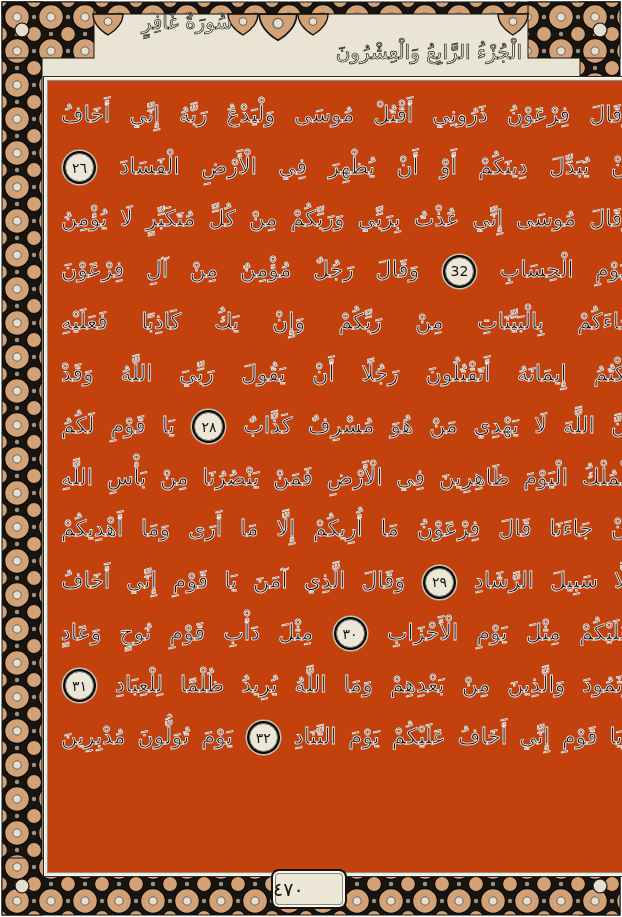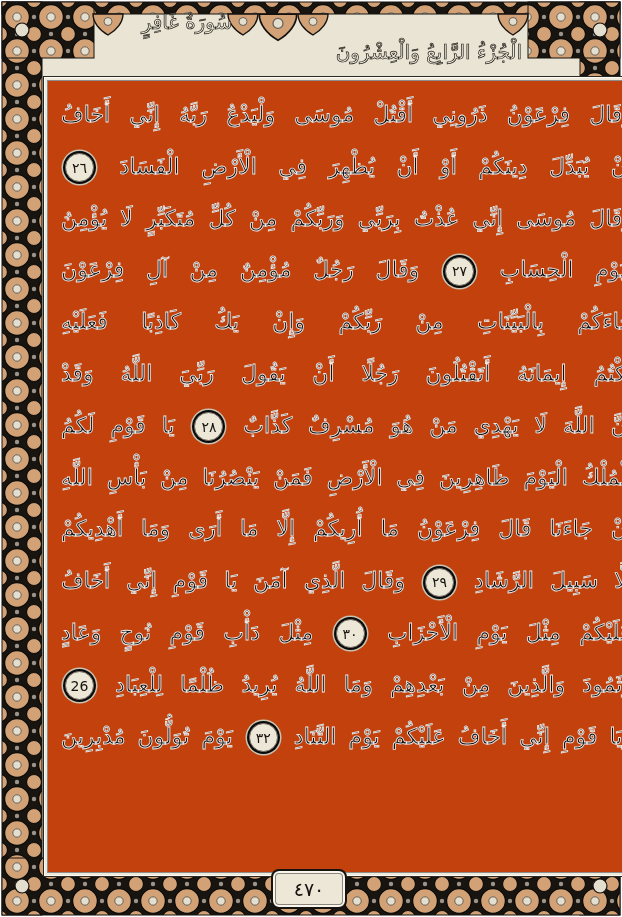--- a/index.html
+++ b/index.html
@@ -33,21 +33,21 @@
   .ayah-medallion { display:inline-flex; width:29px; height:29px; border-radius:50%;
                     background:#ece7d7; color:#16130f !important; font-size:14px;
                     line-height:1; align-items:center; justify-content:center;
                     vertical-align:middle; margin:0 4px; border:1px solid #6f6a5e;
                     box-shadow:0 0 0 2px #0a0a0a, 0 0 0 3.5px #c9c3b2; }
 
   
   .page-number-cartouche { position:absolute; left:271px; top:869px; width:76px; height:40px;
                            background:#ece7d7; border:2px solid #16130f; border-radius:8px;
                            box-shadow: inset 0 0 0 2px #f8f6ee, inset 0 0 0 3px #8b857a;
-                           display:flex; align-items:center; justify-content:center; }
+                           display:flex; align-items:center; }
   .page-number-cartouche span { font-size:19px; color:#16130f; direction:rtl; }
 </style>
 </head>
 <body>
 
 <div class="page">
 
   <svg class="frame" width="622" height="917" viewBox="0 0 622 917" aria-hidden="true">
     <defs>
       <pattern id="fl" width="34" height="34" patternUnits="userSpaceOnUse">
@@ -98,29 +98,29 @@
   </svg>
 
   <div class="hdr-label surah-title">سُورَةُ غَافِرٍ</div>
   <div class="hdr-label juz-title">الْجُزْءُ الرَّابِعُ وَالْعِشْرُونَ</div>
 
   <div class="panel">
     <div class="lines">
         <div class="quran-line">وَقَالَ فِرْعَوْنُ ذَرُونِي أَقْتُلْ مُوسَى وَلْيَدْعُ رَبَّهُ إِنِّي أَخَافُ</div>
         <div class="quran-line">أَنْ يُبَدِّلَ دِينَكُمْ أَوْ أَنْ يُظْهِرَ فِي الْأَرْضِ الْفَسَادَ <span class="ayah-medallion">٢٦</span></div>
         <div class="quran-line">وَقَالَ مُوسَى إِنِّي عُذْتُ بِرَبِّي وَرَبِّكُمْ مِنْ كُلِّ مُتَكَبِّرٍ لَا يُؤْمِنُ</div>
-        <div class="quran-line">بِيَوْمِ الْحِسَابِ <span class="ayah-medallion">٢٧</span> وَقَالَ رَجُلٌ مُؤْمِنٌ مِنْ آلِ فِرْعَوْنَ</div>
+        <div class="quran-line">بِيَوْمِ الْحِسَابِ <span class="ayah-medallion">32</span> وَقَالَ رَجُلٌ مُؤْمِنٌ مِنْ آلِ فِرْعَوْنَ</div>
         <div class="quran-line">جَاءَكُمْ بِالْبَيِّنَاتِ مِنْ رَبِّكُمْ وَإِنْ يَكُ كَاذِبًا فَعَلَيْهِ</div>
         <div class="quran-line">يَكْتُمُ إِيمَانَهُ أَتَقْتُلُونَ رَجُلًا أَنْ يَقُولَ رَبِّيَ اللَّهُ وَقَدْ</div>
         <div class="quran-line">إِنَّ اللَّهَ لَا يَهْدِي مَنْ هُوَ مُسْرِفٌ كَذَّابٌ <span class="ayah-medallion">٢٨</span> يَا قَوْمِ لَكُمُ</div>
         <div class="quran-line">الْمُلْكُ الْيَوْمَ ظَاهِرِينَ فِي الْأَرْضِ فَمَنْ يَنْصُرُنَا مِنْ بَأْسِ اللَّهِ</div>
         <div class="quran-line">إِنْ جَاءَنَا قَالَ فِرْعَوْنُ مَا أُرِيكُمْ إِلَّا مَا أَرَى وَمَا أَهْدِيكُمْ</div>
         <div class="quran-line">إِلَّا سَبِيلَ الرَّشَادِ <span class="ayah-medallion">٢٩</span> وَقَالَ الَّذِي آمَنَ يَا قَوْمِ إِنِّي أَخَافُ</div>
         <div class="quran-line">عَلَيْكُمْ مِثْلَ يَوْمِ الْأَحْزَابِ <span class="ayah-medallion">٣٠</span> مِثْلَ دَأْبِ قَوْمِ نُوحٍ وَعَادٍ</div>
-        <div class="quran-line">وَثَمُودَ وَالَّذِينَ مِنْ بَعْدِهِمْ وَمَا اللَّهُ يُرِيدُ ظُلْمًا لِلْعِبَادِ <span class="ayah-medallion">26</span></div>
+        <div class="quran-line">وَثَمُودَ وَالَّذِينَ مِنْ بَعْدِهِمْ وَمَا اللَّهُ يُرِيدُ ظُلْمًا لِلْعِبَادِ <span class="ayah-medallion">٣١</span></div>
         <div class="quran-line">وَيَا قَوْمِ إِنِّي أَخَافُ عَلَيْكُمْ يَوْمَ التَّنَادِ <span class="ayah-medallion">٣٢</span> يَوْمَ تُوَلُّونَ مُدْبِرِينَ</div>
       </div>
   </div>
 
   <div class="page-number-cartouche">
     <span>٤٧٠</span>
   </div>
 
 </div>
 

